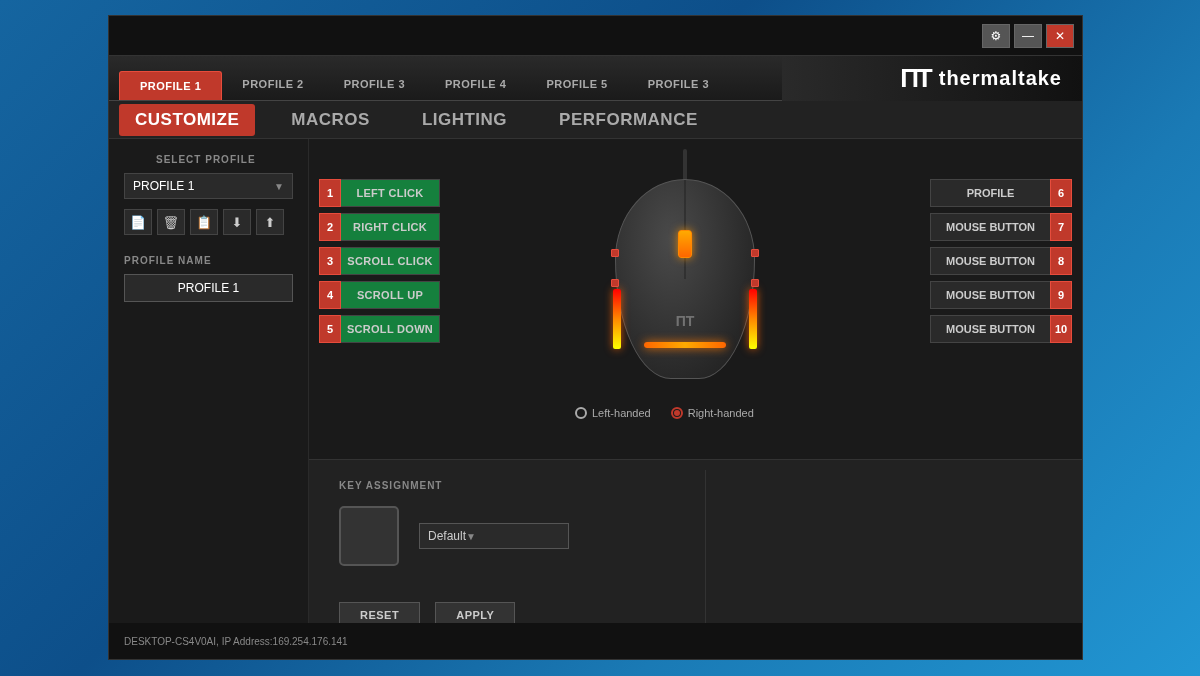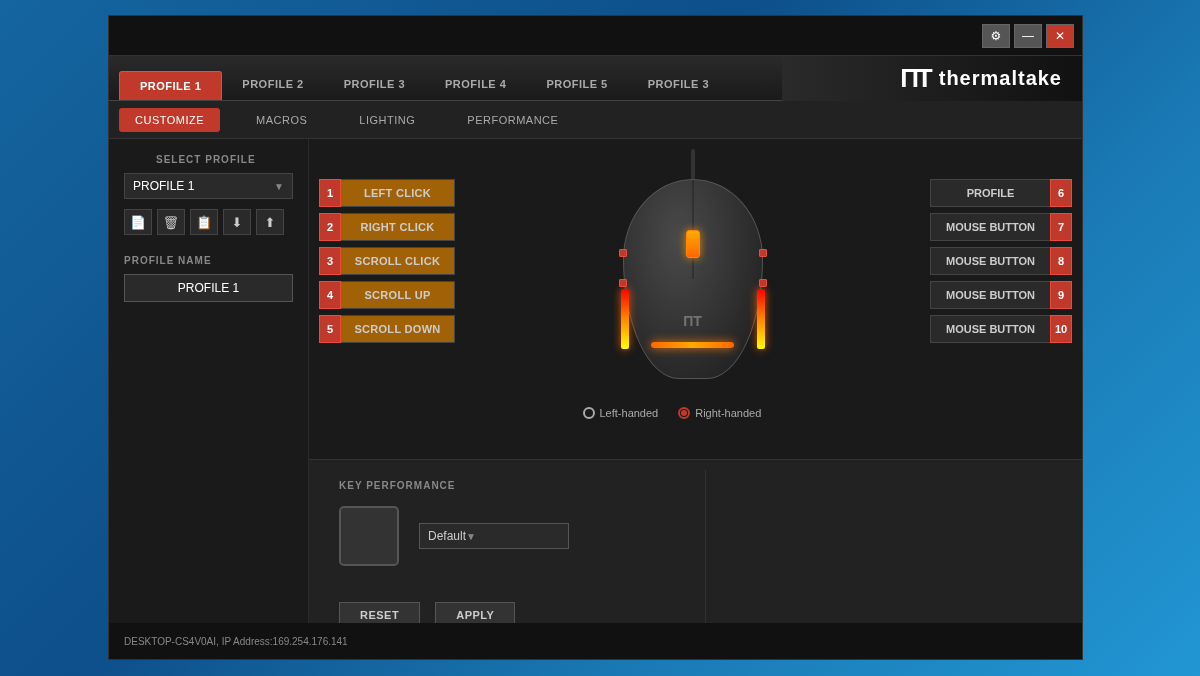--- a/index.html
+++ b/index.html
@@ -95,22 +95,22 @@
       background: #222;
       display: flex;
       align-items: center;
       padding-left: 10px;
       gap: 20px;
       border-bottom: 1px solid #333;
     }
     .sub-tab {
       padding: 6px 16px;
       color: #aaa;
-      font-size: 11px;
-      font-weight: normal;
+      font-size: 17px;
+      font-weight: bold;
       cursor: pointer;
       letter-spacing: 0.5px;
     }
     .sub-tab.active {
       background: #c0392b;
       color: white;
       border-radius: 3px;
     }
 
     
@@ -242,23 +242,23 @@
       color: white;
       font-size: 11px;
       font-weight: bold;
       display: flex;
       align-items: center;
       justify-content: center;
       border: 1px solid #e74c3c;
       flex-shrink: 0;
     }
     .btn-label {
-      width: 114px;
+      width: 99px;
       height: 28px;
-      background: #a16207;
+      background: #15803d;
       border: 1px solid #444;
       border-left: none;
       color: #ccc;
       font-size: 11px;
       font-weight: bold;
       display: flex;
       align-items: center;
       justify-content: center;
       cursor: pointer;
       letter-spacing: 0.3px;
@@ -697,21 +697,21 @@
           <div class="right-button-row">
             <div class="right-btn-label">MOUSE BUTTON</div>
             <div class="right-btn-number">10</div>
           </div>
         </div>
 
       </div>
 
       <div class="bottom-panel">
         <div class="assignment-left">
-          <div class="key-assignment-label">KEY PERFORMANCE</div>
+          <div class="key-assignment-label">KEY ASSIGNMENT</div>
           <div class="assignment-content">
             <div class="key-box"></div>
             <div class="assignment-right-section">
               <div class="assignment-dropdown">
                 <span>Default</span>
                 <span class="dropdown-arrow">▼</span>
               </div>
             </div>
           </div>
           <div class="bottom-buttons">

